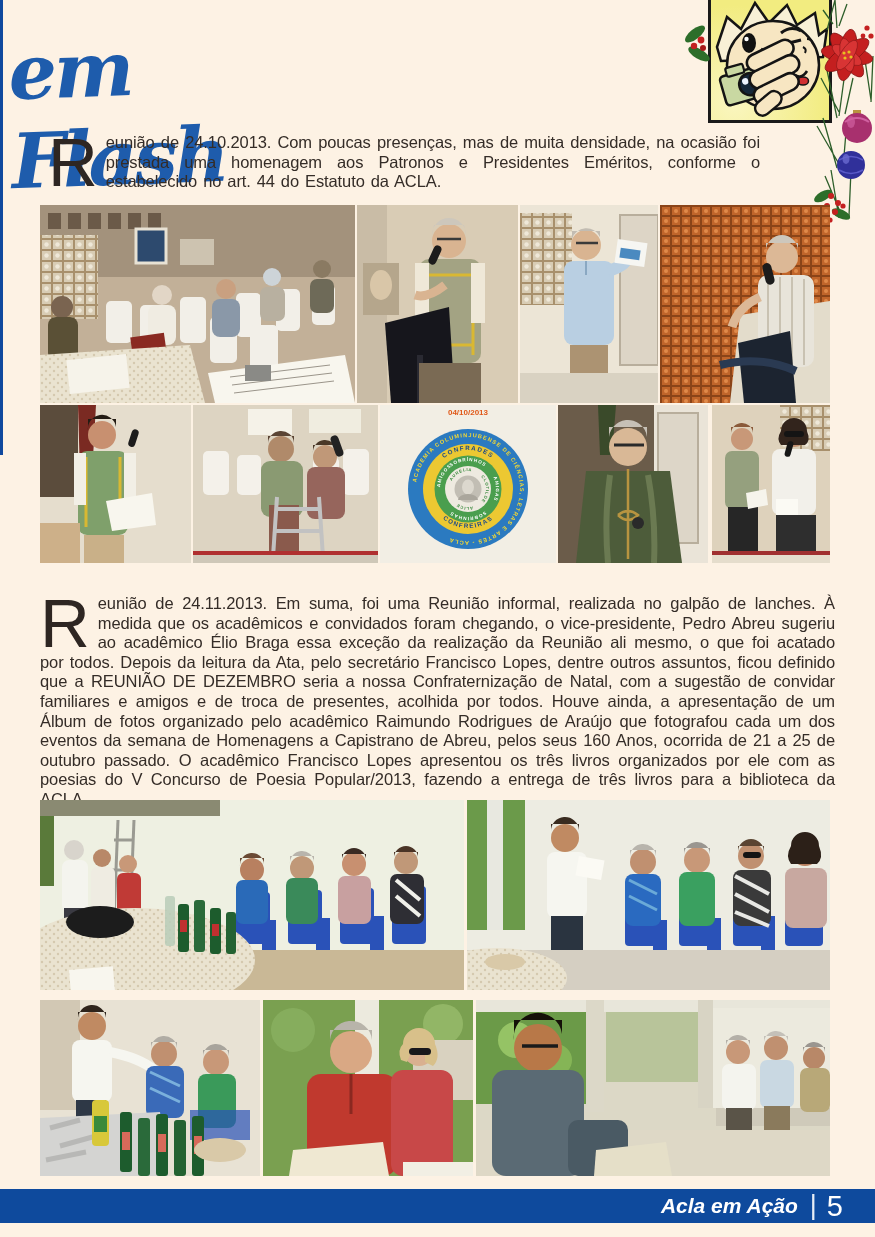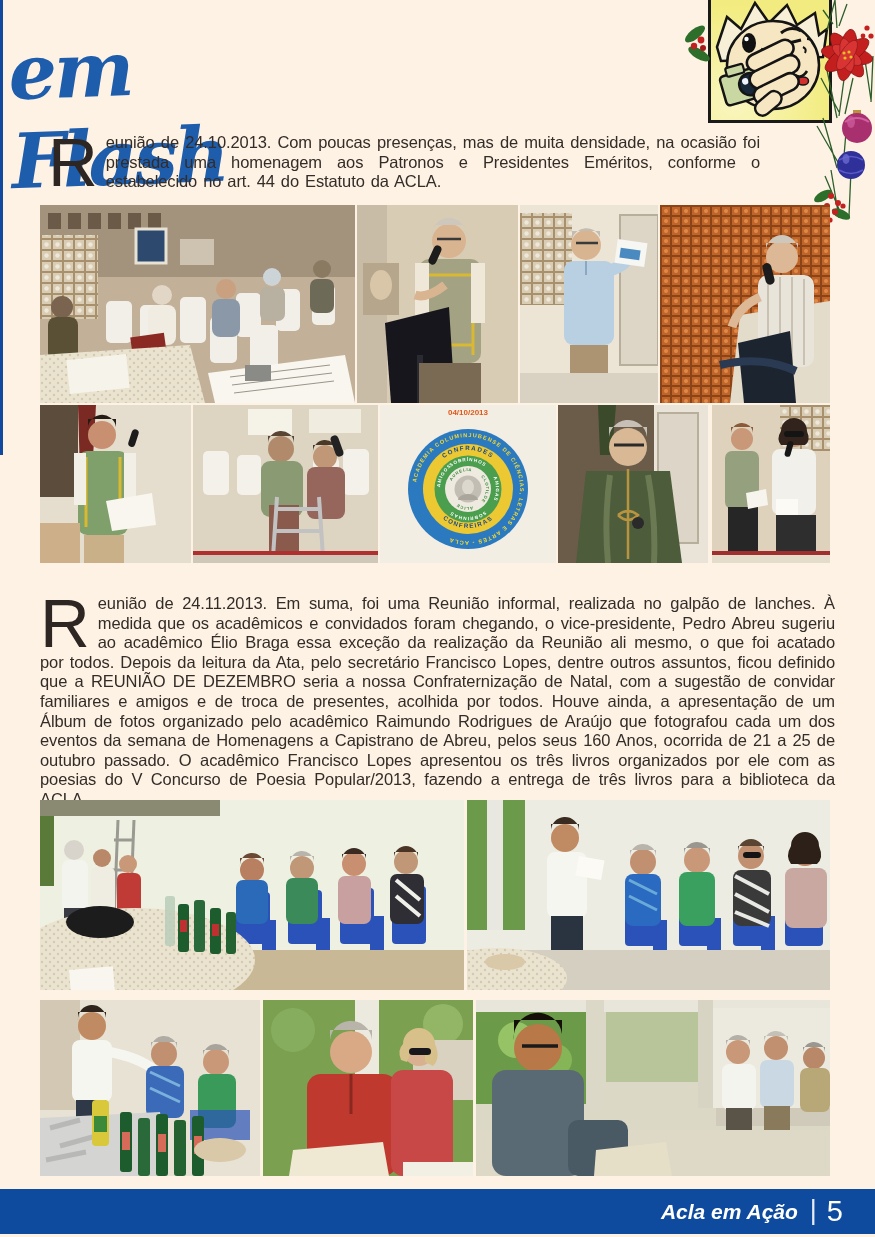--- a/index.html
+++ b/index.html
@@ -31,21 +31,21 @@
   .p5{left:0;top:200px;width:151px;height:158px;}
   .p6{left:153px;top:200px;width:185px;height:158px;}
   .p7{left:340px;top:200px;width:176px;height:158px;}
   .p8{left:518px;top:200px;width:150px;height:158px;}
   .p9{left:672px;top:200px;width:118px;height:158px;}
   .p10{left:0;top:0;width:424px;height:190px;}
   .p11{left:427px;top:0;width:363px;height:190px;}
   .p12{left:0;top:200px;width:220px;height:176px;}
   .p13{left:223px;top:200px;width:210px;height:176px;}
   .p14{left:436px;top:200px;width:354px;height:176px;}
-  .footer{position:absolute;left:0;top:1189px;width:875px;height:45px;background:#0e4a9d;
+  .footer{position:absolute;left:0;top:1189px;width:875px;height:34px;background:#0e4a9d;
         display:flex;align-items:center;justify-content:flex-end;padding-right:32px;
         box-sizing:border-box;color:#ffffff;}
   .footer .mag{font-style:italic;font-weight:bold;font-size:21px;}
   .footer .sep{font-size:27px;font-weight:300;margin:0 10px 2px 12px;opacity:.9;}
   .footer .num{font-size:29px;font-weight:400;}
   .emblem-text{font-family:"Liberation Sans",sans-serif;font-weight:bold;}
 </style>
 </head>
 <body>
 

